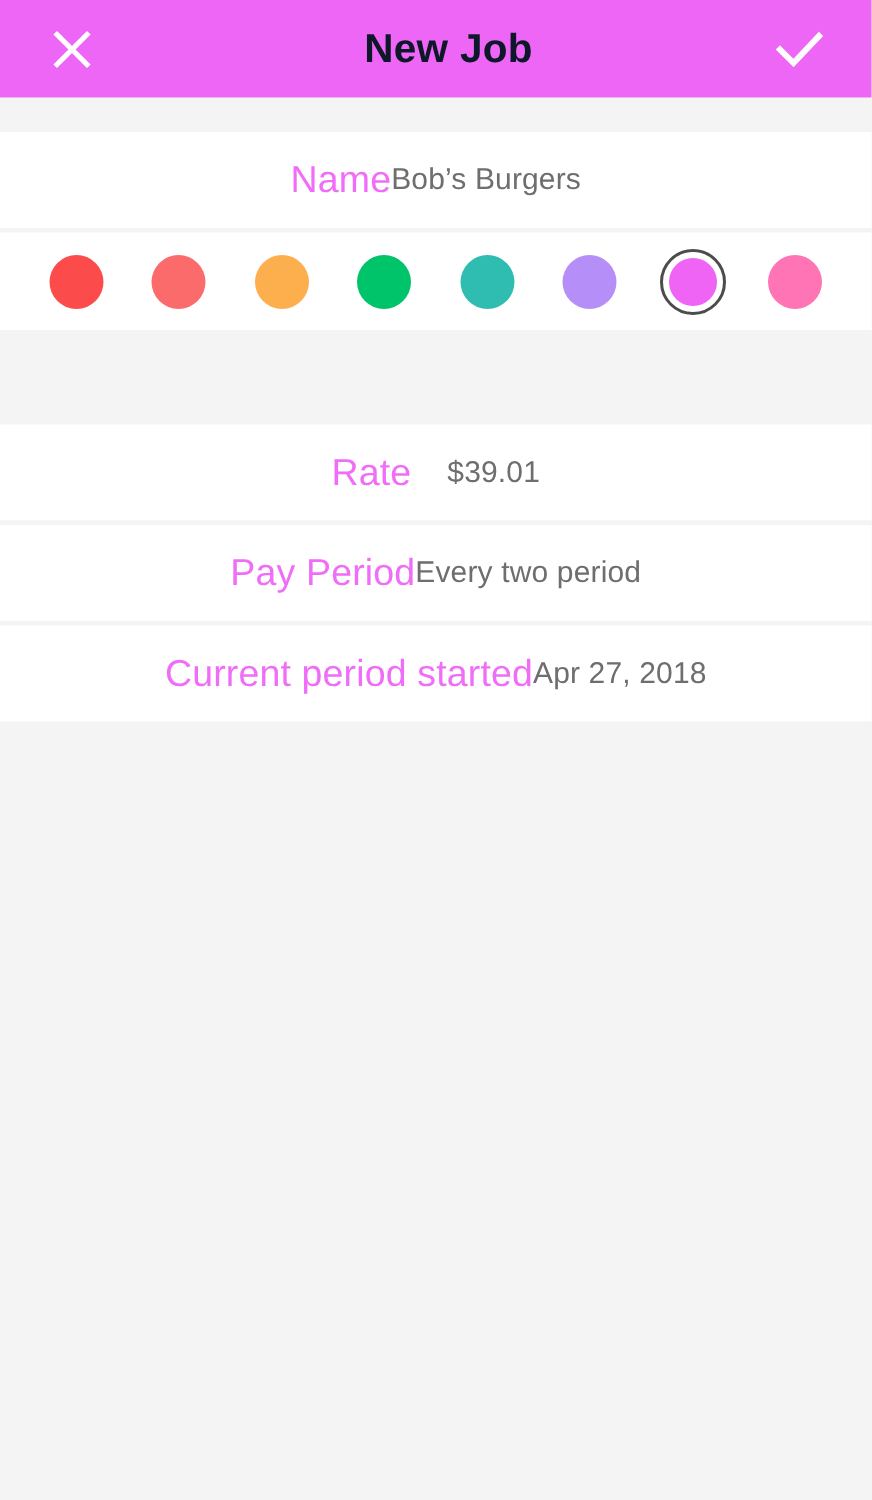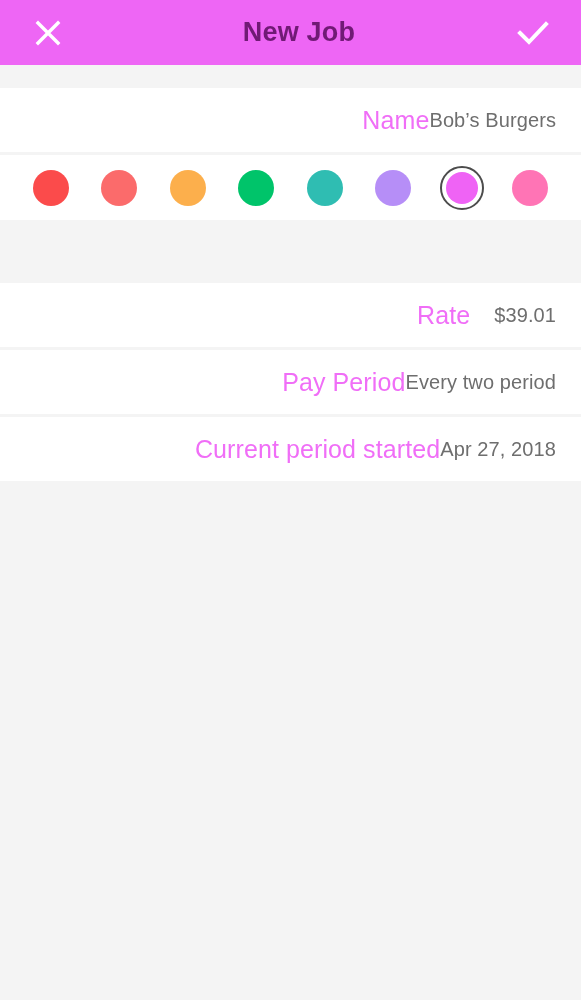--- a/index.html
+++ b/index.html
@@ -34,21 +34,21 @@
     box-sizing: border-box;
   }
   .header-title {
     position: absolute;
     left: 17px;
     right: 0;
     top: 0;
     height: 65px;
     line-height: 65px;
     text-align: center;
-    color: #701a75;
+    color: #0f172a;
     font-size: 27px;
     font-weight: bold;
     letter-spacing: 0.2px;
     pointer-events: none;
   }
   .icon-btn {
     position: relative;
     z-index: 2;
     width: 40px;
     height: 40px;
@@ -66,21 +66,21 @@
   .gap-sm { height: 23px; }
   .gap-swatch-rate { height: 63px; }
   .gap-thin { height: 3px; }
 
   
   .row {
     background: #ffffff;
     height: 64px;
     display: flex;
     align-items: center;
-    justify-content: flex-end;
+    justify-content: center;
     padding: 0 25px;
     box-sizing: border-box;
   }
   .row-label {
     color: #f06ef7;
     font-size: 25px;
     letter-spacing: 0.1px;
     white-space: nowrap;
   }
   .row-value {

